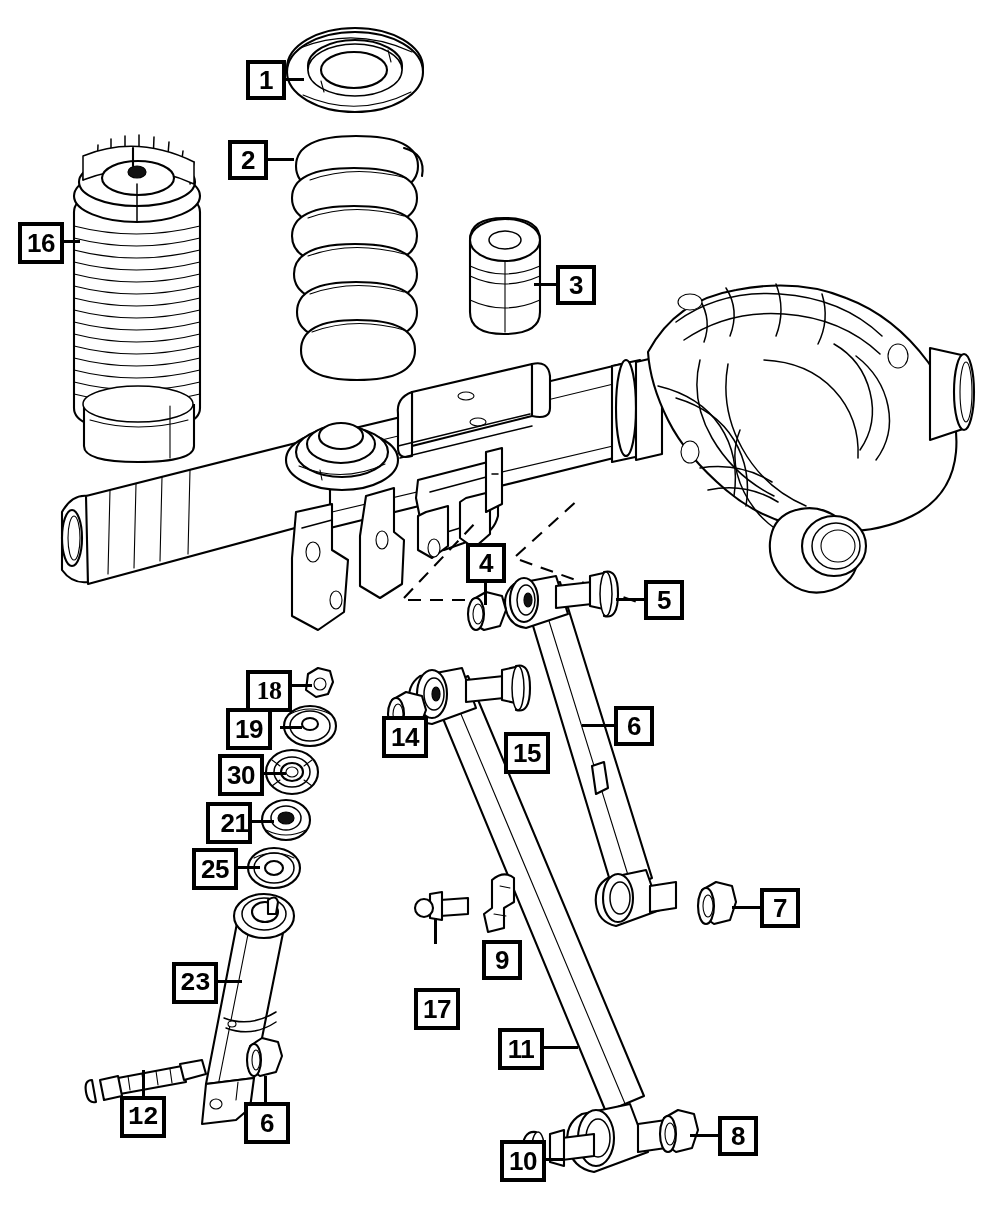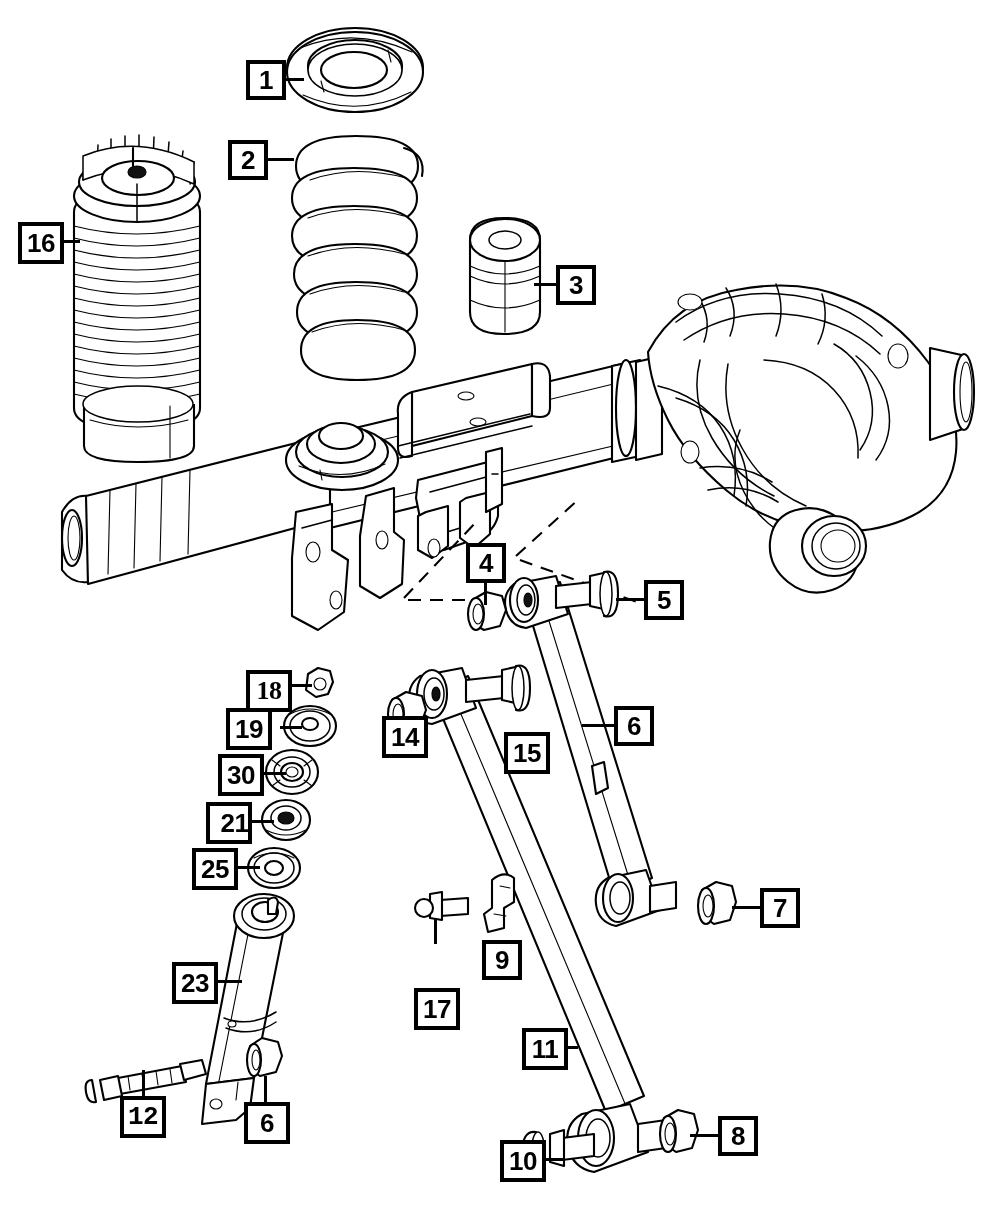--- a/index.html
+++ b/index.html
@@ -411,28 +411,28 @@
       <div class="callout w1" style="left: 246px; top: 60px;">1</div>
       <div class="callout w1" style="left: 228px; top: 140px;">2</div>
       <div class="callout w1" style="left: 556px; top: 265px;">3</div>
       <div class="callout w1" style="left: 466px; top: 543px;">4</div>
       <div class="callout w1" style="left: 644px; top: 580px;">5</div>
       <div class="callout w1" style="left: 614px; top: 706px;">6</div>
       <div class="callout w1" style="left: 760px; top: 888px;">7</div>
       <div class="callout w1" style="left: 718px; top: 1116px;">8</div>
       <div class="callout w1" style="left: 482px; top: 940px;">9</div>
       <div class="callout w2" style="left: 500px; top: 1140px;">10</div>
-      <div class="callout w2" style="left: 498px; top: 1028px; margin-left: 24px;">11</div>
+      <div class="callout w2" style="left: 498px; top: 1028px;">11</div>
       <div class="callout w2" style="left: 120px; top: 1096px; font-family: Liberation Mono, monospace;">12</div>
       <div class="callout w2" style="left: 244px; top: 1102px;">6</div>
       <div class="callout w2" style="left: 382px; top: 690px; margin-top: 26px;">14</div>
       <div class="callout w2" style="left: 504px; top: 732px;">15</div>
       <div class="callout w2" style="left: 18px; top: 222px;">16</div>
       <div class="callout w2" style="left: 414px; top: 944px; margin-top: 44px;">17</div>
       <div class="callout w2" style="left: 246px; top: 670px; font-family: Liberation Serif, serif;">18</div>
       <div class="callout w2" style="left: 226px; top: 708px;">19</div>
       <div class="callout w2" style="left: 218px; top: 754px;">30</div>
       <div class="callout w2" style="left: 206px; top: 802px; padding-left: 11px;">21</div>
       <div class="callout w2" style="left: 192px; top: 848px;">25</div>
-      <div class="callout w2" style="left: 172px; top: 962px;">23</div>
+      <div class="callout w2" style="left: 172px; top: 962px; font-family: Liberation Mono, monospace;">23</div>
     </div>
 
 </div>
 
 </body></html>

